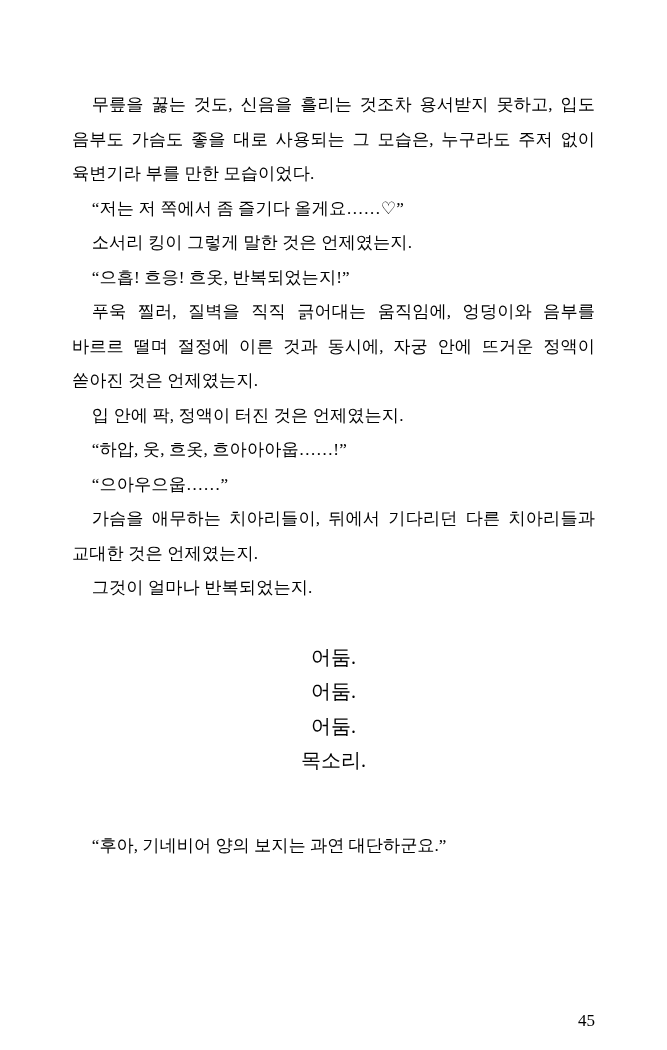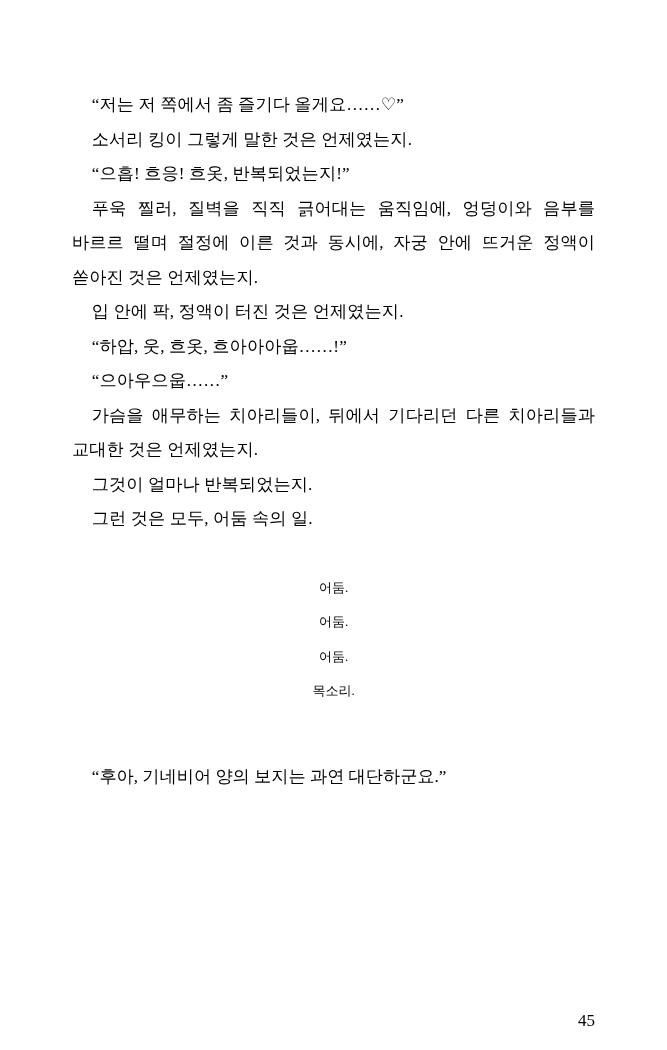--- a/index.html
+++ b/index.html
@@ -34,21 +34,21 @@
   }
   .para {
     margin: 0;
     text-indent: 1.15em;
   }
   .centered-block {
     margin-top: 34px;
     text-align: center;
   }
   .centered-line {
-    font-size: 13px;
+    font-size: 20px;
     line-height: 34.5px;
     text-align: center;
   }
   .gap-line {
     height: 34px;
   }
   .final-para {
     font-size: 17.2px;
     line-height: 34.5px;
     text-indent: 1.15em;
@@ -61,30 +61,30 @@
     font-family: "Liberation Serif", "DejaVu Serif", serif;
     color: #000000;
   }
 </style>
 </head>
 <body>
 
 <div class="page">
 
   <div class="body-text">
+    <p class="para">무릎을 꿇는 것도, 신음을 흘리는 것조차 용서받지 못하고, 입도 음부도 가슴도 좋을 대로 사용되는 그 모습은, 누구라도 주저 없이 육변기라 부를 만한 모습이었다.</p>
     <p class="para">“저는 저 쪽에서 좀 즐기다 올게요……♡”</p>
     <p class="para">소서리 킹이 그렇게 말한 것은 언제였는지.</p>
     <p class="para">“으흡! 흐응! 흐옷, 반복되었는지!”</p>
     <p class="para">푸욱 찔러, 질벽을 직직 긁어대는 움직임에, 엉덩이와 음부를 바르르 떨며 절정에 이른 것과 동시에, 자궁 안에 뜨거운 정액이 쏟아진 것은 언제였는지.</p>
     <p class="para">입 안에 팍, 정액이 터진 것은 언제였는지.</p>
     <p class="para">“하압, 웃, 흐옷, 흐아아아웁……!”</p>
     <p class="para">“으아우으웁……”</p>
     <p class="para">가슴을 애무하는 치아리들이, 뒤에서 기다리던 다른 치아리들과 교대한 것은 언제였는지.</p>
     <p class="para">그것이 얼마나 반복되었는지.</p>
-    <p class="para">그런 것은 모두, 어둠 속의 일.</p>
   </div>
 
   <div class="centered-block">
     <div class="centered-line">어둠.</div>
     <div class="centered-line">어둠.</div>
     <div class="centered-line">어둠.</div>
     <div class="centered-line">목소리.</div>
   </div>
 
   <div class="gap-line"></div>

